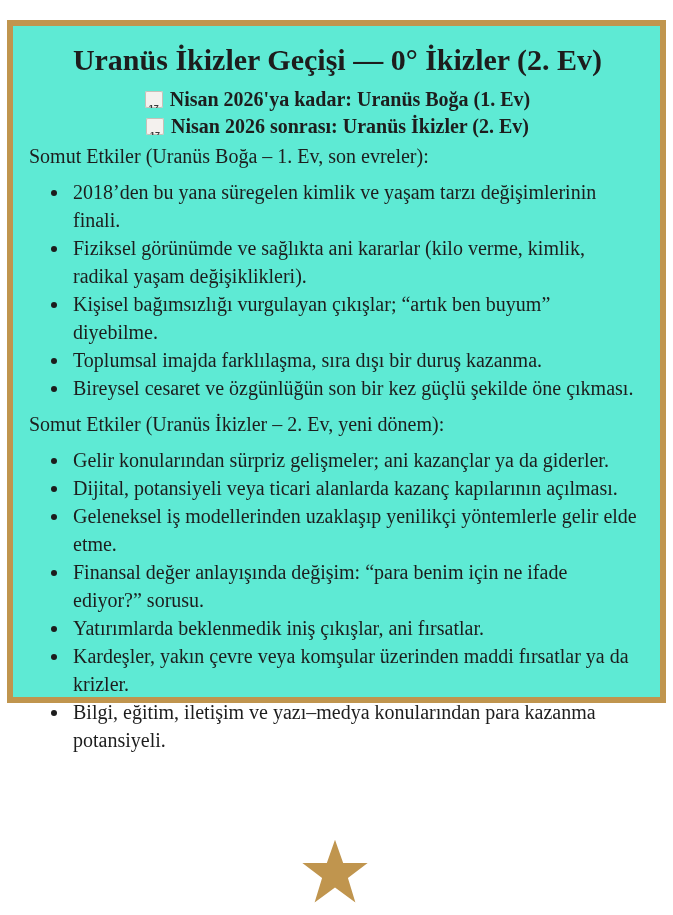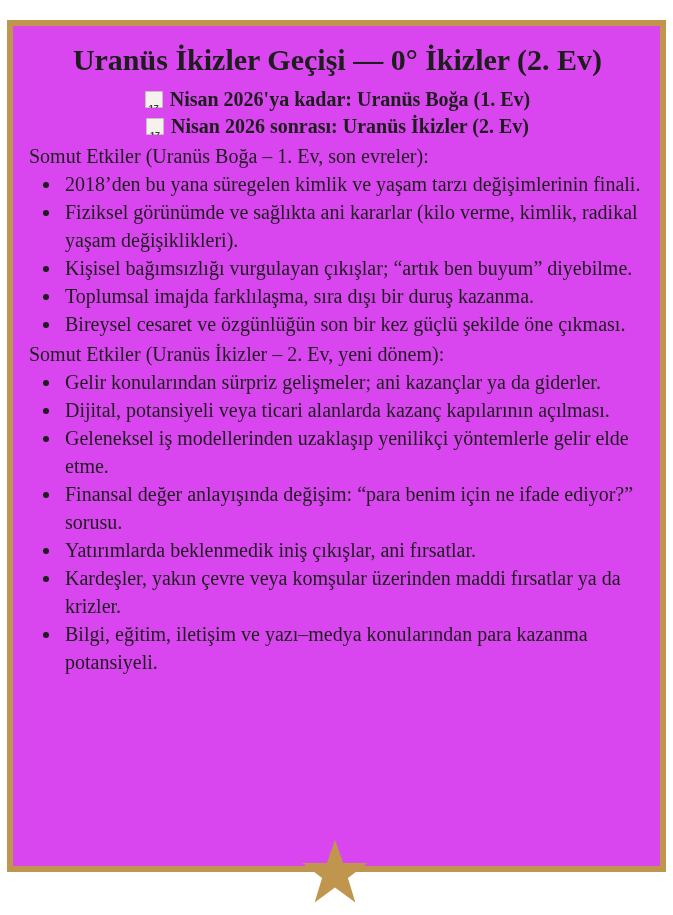--- a/index.html
+++ b/index.html
@@ -7,24 +7,24 @@
     width: 673px; height: 915px;
     background: #ffffff;
     font-family: "Liberation Serif", "DejaVu Serif", serif;
     color: #1d1d1d;
     position: relative;
     overflow: hidden;
   }
   .frame {
     position: absolute;
     left: 7px; top: 20px;
-    width: 659px; height: 852px;
+    width: 659px; height: 683px;
     box-sizing: border-box;
     border: 6px solid #c0954e;
-    background: #d946ef;
+    background: #5eead4;
   }
   .content {
     position: absolute;
     left: 16px; right: 14px; top: 14px;
   }
   .title {
     font-size: 30px;
     font-weight: bold;
     text-align: center;
     line-height: 36px;
@@ -62,21 +62,21 @@
     text-align: center;
     line-height: 10px;
   }
   .section-heading {
     font-size: 20px;
     font-weight: normal;
     line-height: 28px;
     margin: 2px 0 0 0;
   }
   ul.bullets {
-    margin: 0;
+    margin: 8px;
     padding: 0 0 0 33px;
     list-style: disc outside;
   }
   ul.bullets li {
     font-size: 20px;
     line-height: 28px;
     padding-left: 3px;
   }
   .star {
     position: absolute;

